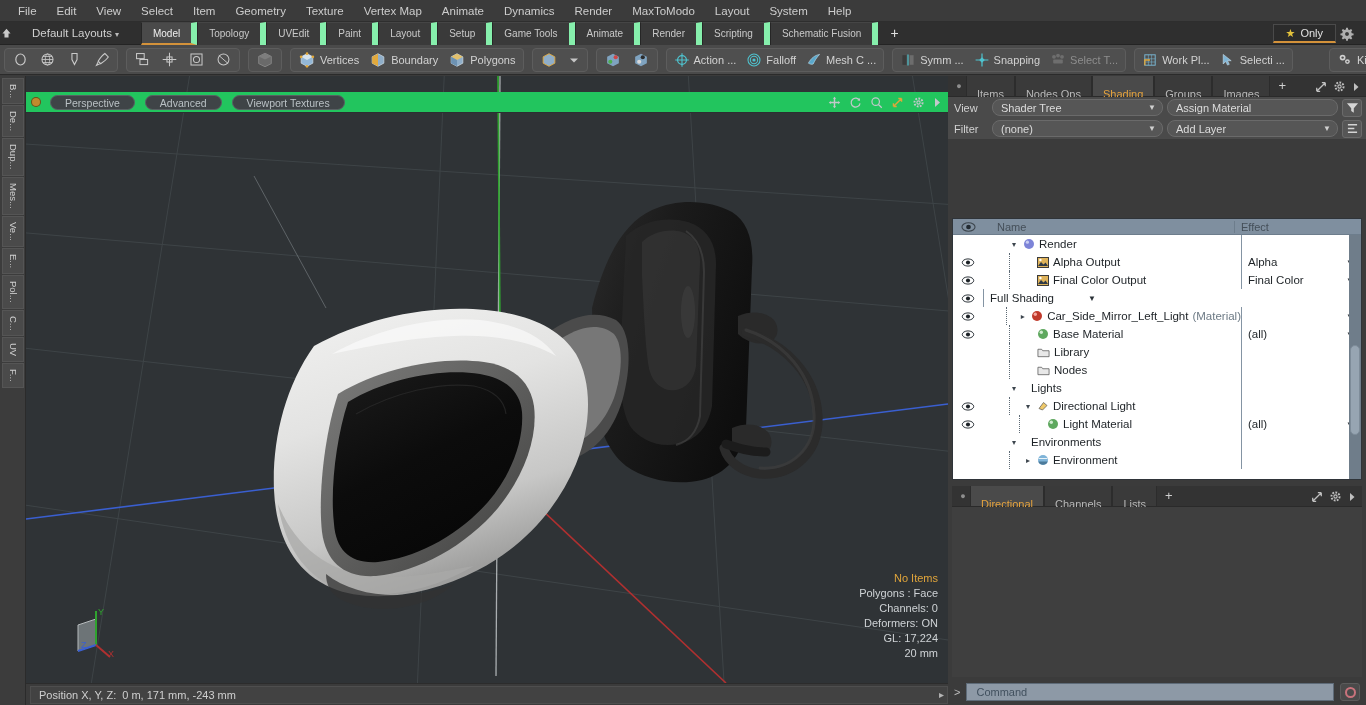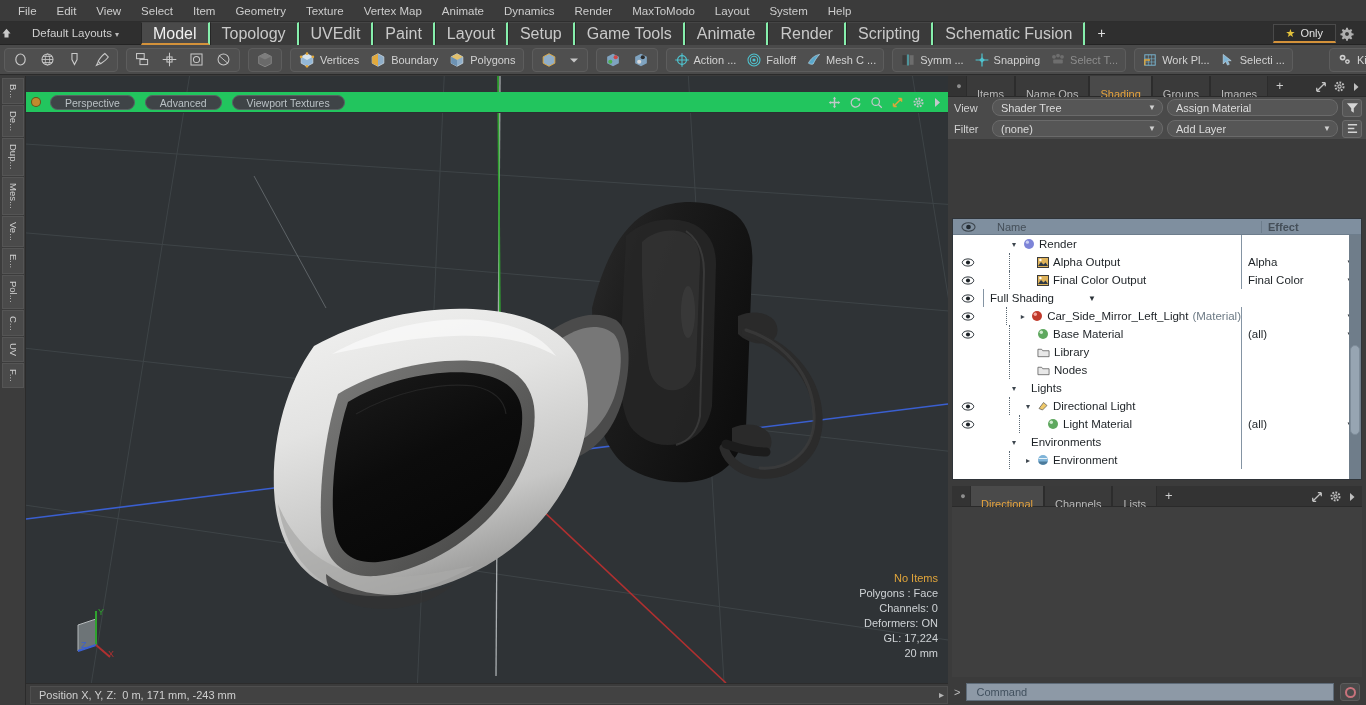--- a/index.html
+++ b/index.html
@@ -22,22 +22,22 @@
   
   .layoutbar{
     height:23px;background:#2f2f2f;display:flex;align-items:center;
     border-bottom:1px solid #242424;position:relative;
   }
   .lb-home{width:24px;text-align:center;color:#cfcfcf;font-size:12px;line-height:23px;}
   .lb-layouts{padding:0 8px;color:#d0d0d0;font-size:11.5px;white-space:nowrap;}
   .lb-layouts .caret{font-size:8px;margin-left:3px;color:#bbb;}
   .tabs{display:flex;align-items:stretch;height:23px;margin-left:14px;}
   .tab{
-    padding:0 11px;line-height:22px;font-size:16px;color:#c9c9c9;
-    background:#3a3a3a;border-left:1px solid #262626;border-right:2px solid #86efac;
+    padding:0 11px;line-height:22px;font-size:10px;color:#c9c9c9;
+    background:#3a3a3a;border-left:1px solid #262626;border-right:6px solid #86efac;
     border-top:1px solid #454545;white-space:nowrap;
   }
   .tab.active{background:#4a4a4a;color:#f0f0f0;border-bottom:2px solid #d4923a;}
   .tab.plus{background:transparent;border:none;color:#e0e0e0;font-size:14px;padding:0 12px;}
   .lb-right{position:absolute;right:0;top:0;height:23px;display:flex;align-items:center;}
   .only-btn{
     display:flex;align-items:center;gap:5px;height:19px;padding:0 12px;margin-right:4px;
     background:#2b2b2b;border:1px solid #4a4a4a;border-bottom:2px solid #d4923a;color:#e2e2e2;font-size:11px;
   }
   .star{color:#e3c23c;font-size:11px;}
@@ -128,21 +128,21 @@
   .pbtn-sq{width:20px;height:18px;background:#565656;border:1px solid #6a6a6a;border-radius:3px;display:flex;align-items:center;justify-content:center;}
 
   
   .tree-wrap{
     position:absolute;left:4px;right:4px;top:142px;height:262px;background:#ffffff;
     border:1px solid #2f3439;overflow:hidden;
   }
   .tree-head{height:16px;background:#7f8f9f;display:flex;align-items:center;color:#454f59;font-size:11px;border-bottom:1px solid #6d7d8c;}
   .th-eye{width:30px;display:flex;align-items:center;justify-content:center;}
   .th-name{flex:1;padding-left:14px;}
-  .th-eff{width:100px;padding-left:6px;border-left:1px solid #6d7d8c;font-weight:bold;}
+  .th-eff{width:127px;padding-left:6px;border-left:1px solid #6d7d8c;}
   .trow{height:18px;display:flex;align-items:center;font-size:11.5px;color:#1d2226;position:relative;}
   .tr-eye{width:30px;display:flex;align-items:center;justify-content:center;}
   .tr-name{flex:1;display:flex;align-items:center;gap:4px;overflow:hidden;white-space:nowrap;}
   .tr-eff{width:120px;border-left:1px solid #8494a3;height:18px;display:flex;align-items:center;padding-left:6px;color:#1d2226;position:relative;}
   .tr-eff .dc{position:absolute;right:7px;font-size:8px;color:#2b3238;}
   .muted{color:#6d7a85;}
   .tw{display:inline-block;width:10px;text-align:center;font-size:8px;color:#3d464e;}
   .tw.empty{color:transparent;}
   .dots{display:inline-block;width:10px;border-left:1px dotted #5d6a75;height:18px;}
   .tree-scroll{position:absolute;right:0;top:16px;bottom:0;width:12px;background:#6f7d8a;}
@@ -660,21 +660,21 @@
         <span>0 m, 171 mm, -243 mm</span>
       </div>
       <span class="status-arrow">▸</span>
     </div>
 
     <div class="rpanel">
 
       <div class="ptabs">
         <div class="ptab-dot">●</div>
         <div class="ptab">Items</div>
-        <div class="ptab">Name Ops</div>
+        <div class="ptab">Nodes Ops</div>
         <div class="ptab active">Shading</div>
         <div class="ptab">Groups</div>
         <div class="ptab">Images</div>
         <div class="ptab plus">+</div>
         <div class="ptabs-right">
           <span>
             <svg width="12" height="12" viewBox="0 0 14 14">
                 <path d="M2 12 12 2M12 2H8M12 2v4M2 12h4M2 12V8" stroke="#c0c0c0" stroke-width="1.5" fill="none"></path>
               </svg>
           </span>

